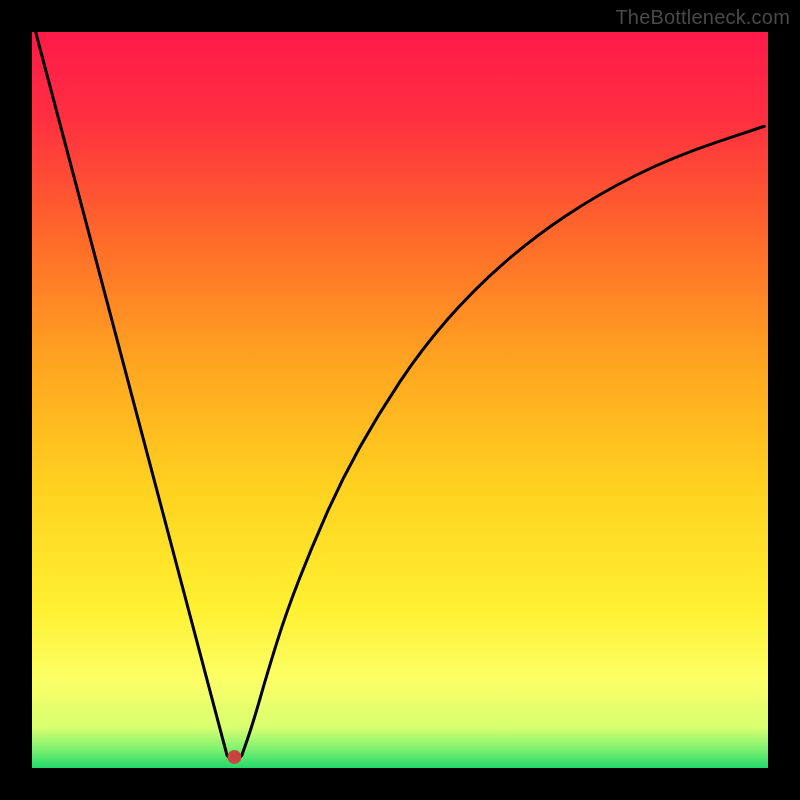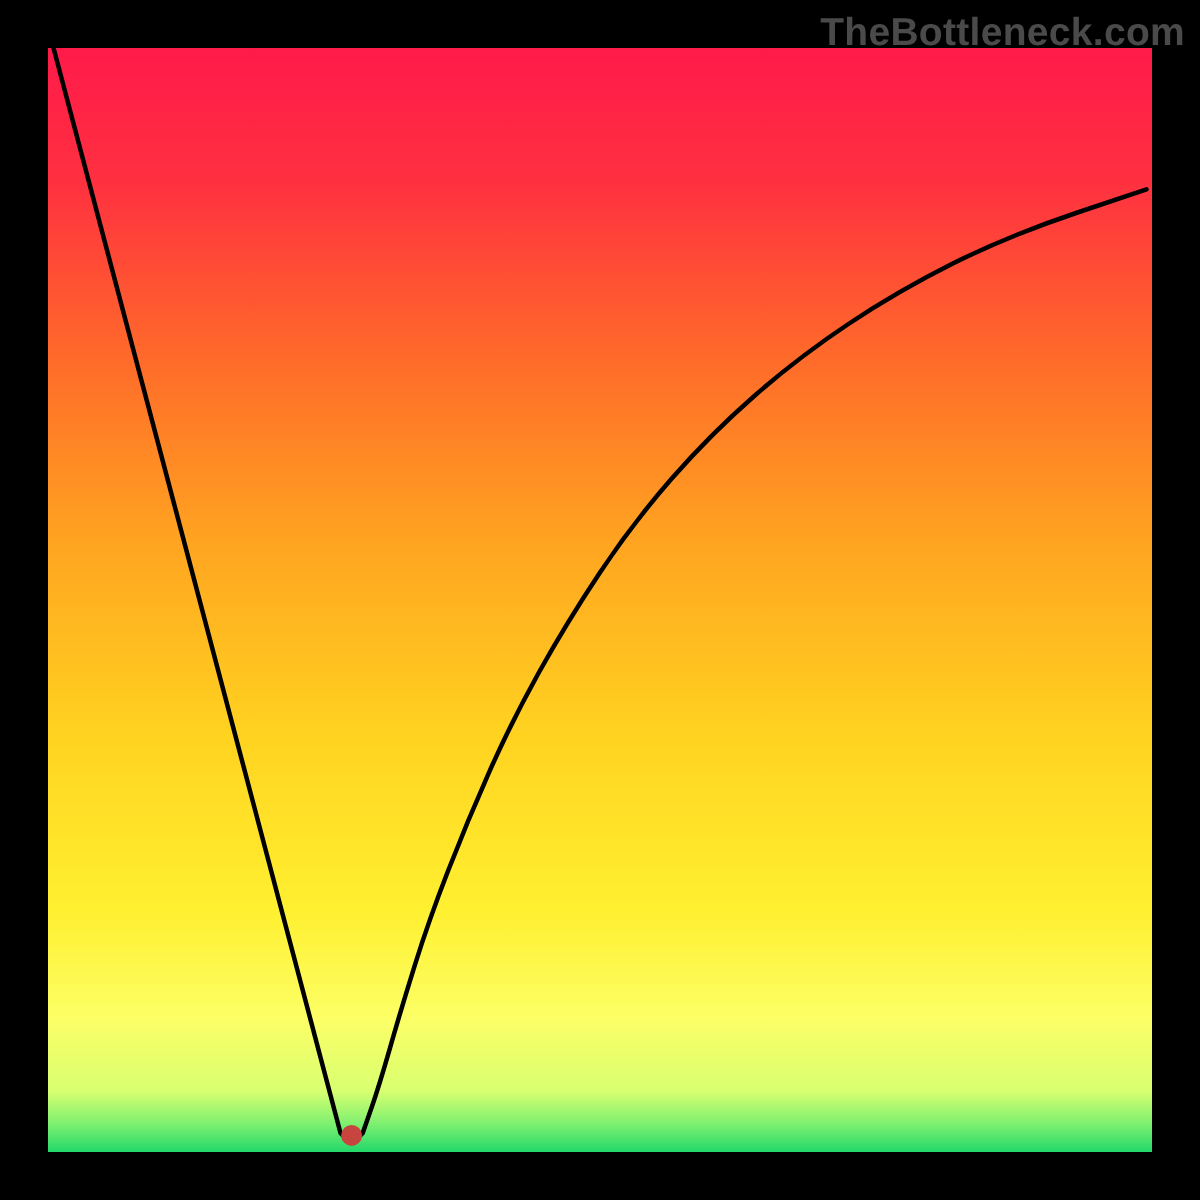--- a/index.html
+++ b/index.html
@@ -24,22 +24,22 @@
     left: 0;
     top: 0;
     width: 736px;
     height: 736px;
   }
   .watermark {
     position: absolute;
     top: 6px;
     right: 10px;
     color: #4a4a4a;
-    font-size: 26px;
-    font-weight: 700;
+    font-size: 20px;
+    font-weight: 400;
     letter-spacing: 0.2px;
     font-family: Arial, Helvetica, sans-serif;
   }
 </style>
 </head>
 <body>
 
 <div class="watermark">TheBottleneck.com</div>
 
 <div class="frame">

